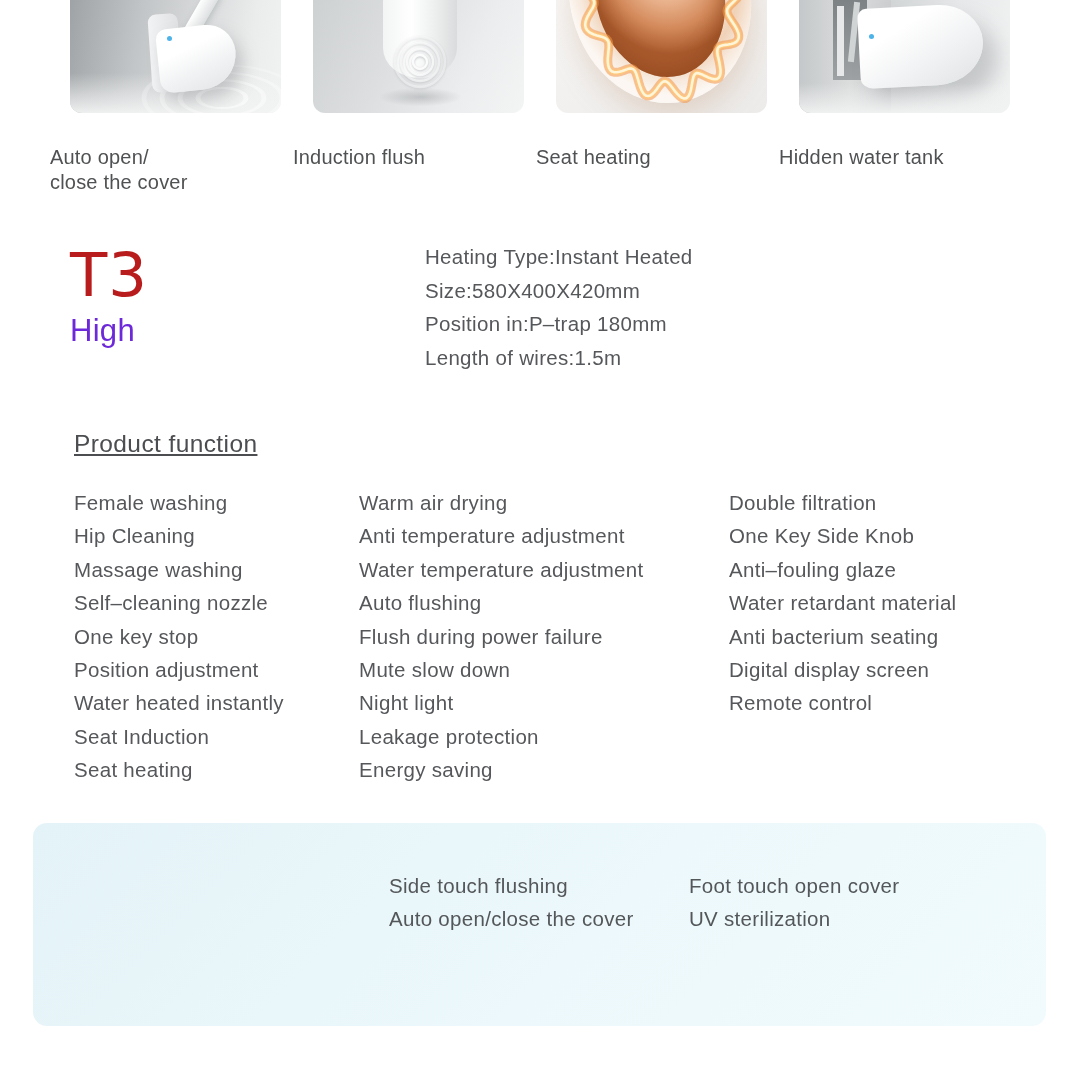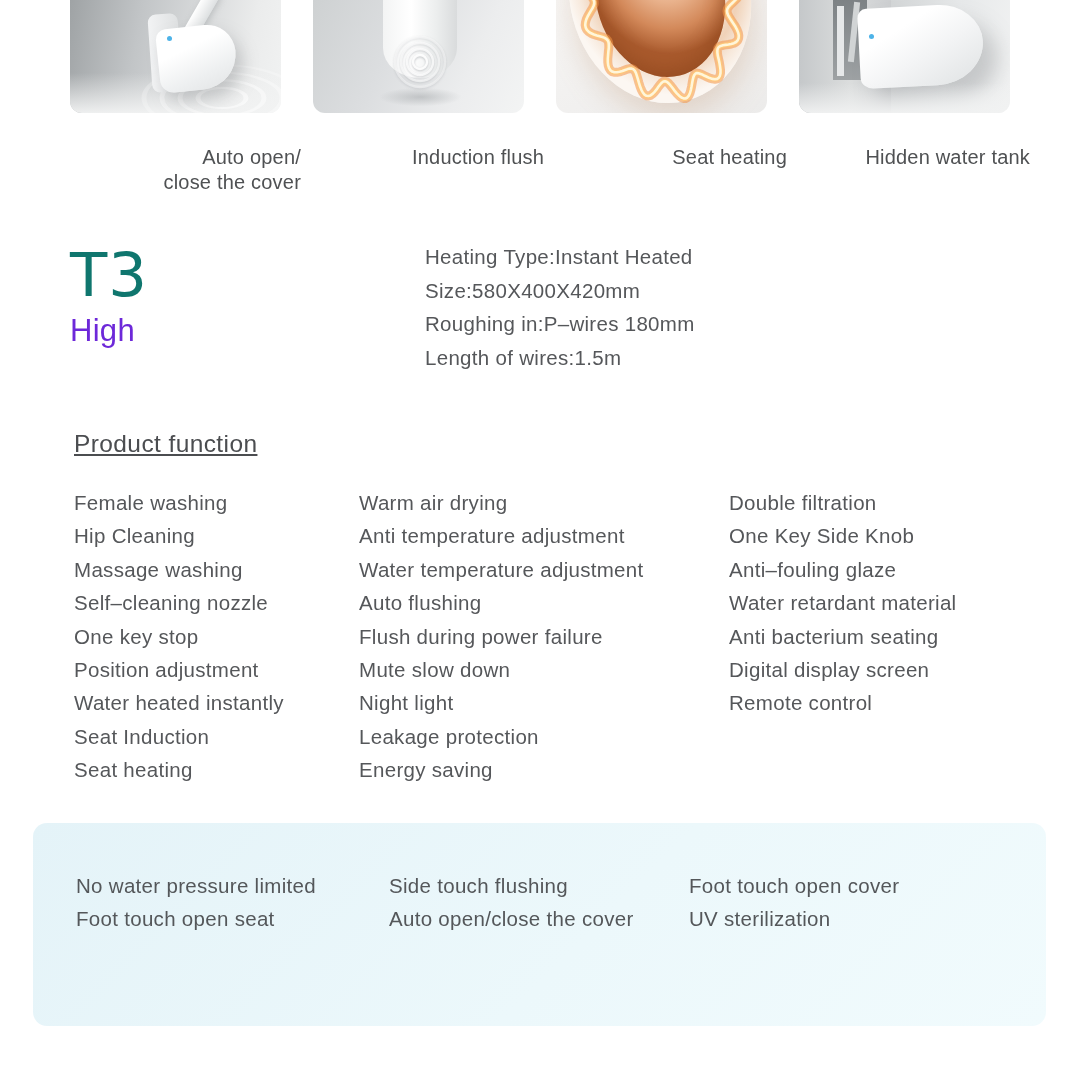--- a/index.html
+++ b/index.html
@@ -47,29 +47,29 @@
   .t4-bar2{position:absolute;left:52px;top:2px;width:6px;height:60px;background:#d2d5d6;transform:rotate(6deg);}
   .t4-toilet{position:absolute;left:60px;top:6px;width:124px;height:80px;transform:rotate(-3deg);
              border-radius:10px 48px 52px 14px/10px 42px 46px 12px;
              background:linear-gradient(150deg,#ffffff 30%,#f3f4f5 58%,#dfe2e3 100%);
              box-shadow:14px 16px 20px rgba(128,133,136,.35);}
   .t4-dot{position:absolute;left:70px;top:34px;width:5px;height:5px;border-radius:50%;background:#4db3e8;}
   .t4-floor{position:absolute;left:0;right:0;bottom:0;height:30px;
             background:linear-gradient(to top,rgba(241,242,242,.95),rgba(241,242,242,0));}
 
   
-  .caption{position:absolute;top:145px;width:251px;text-align:right;
+  .caption{position:absolute;top:145px;width:251px;text-align:left;
            font-size:20px;line-height:25px;color:#4f5153;letter-spacing:.2px;}
   .cap-1{left:50px}.cap-2{left:293px}.cap-3{left:536px}.cap-4{left:779px}
   .caption span{display:block;}
 
   
   .model{position:absolute;left:70px;top:244px;}
   .model-name{font-family:"DejaVu Sans",sans-serif;font-size:61px;line-height:62px;
-              color:#0f766e;letter-spacing:1px;}
+              color:#b91c1c;letter-spacing:1px;}
   .model-grade{font-size:31px;line-height:34px;color:#6d28d9;margin-top:8px;letter-spacing:.3px;}
   .specs{position:absolute;left:425px;top:240px;font-size:20.5px;line-height:33.5px;
          color:#55575a;letter-spacing:.3px;}
 
   
   .fn-heading{position:absolute;left:74px;top:430px;font-size:24.5px;color:#4b4d50;letter-spacing:.4px;text-decoration:underline;}
   .fn-col{position:absolute;top:486px;font-size:20.5px;line-height:33.4px;color:#55575a;letter-spacing:.3px;}
   .fn-col-1{left:74px}.fn-col-2{left:359px}.fn-col-3{left:729px}
 
   
@@ -154,21 +154,21 @@
   </div>
 
   <div class="model">
     <div class="model-name">T3</div>
     <div class="model-grade">High</div>
   </div>
 
   <div class="specs">
     <div>Heating Type:Instant Heated</div>
     <div>Size:580X400X420mm</div>
-    <div>Roughing in:P–wires 180mm</div>
+    <div>Position in:P–trap 180mm</div>
     <div>Length of wires:1.5m</div>
   </div>
 
   <div class="fn-heading">Product function</div>
 
   <div class="fn-col fn-col-1">
     <div>Female washing</div>
     <div>Hip Cleaning</div>
     <div>Massage washing</div>
     <div>Self–cleaning nozzle</div>
@@ -195,24 +195,20 @@
     <div>Double filtration</div>
     <div>One Key Side Knob</div>
     <div>Anti–fouling glaze</div>
     <div>Water retardant material</div>
     <div>Anti bacterium seating</div>
     <div>Digital display screen</div>
     <div>Remote control</div>
   </div>
 
   <div class="highlight">
-    <div class="hl-col hl-col-1">
-      <div>No water pressure limited</div>
-      <div>Foot touch open seat</div>
-    </div>
     <div class="hl-col hl-col-2">
       <div>Side touch flushing</div>
       <div>Auto open/close the cover</div>
     </div>
     <div class="hl-col hl-col-3">
       <div>Foot touch open cover</div>
       <div>UV sterilization</div>
     </div>
   </div>
 

